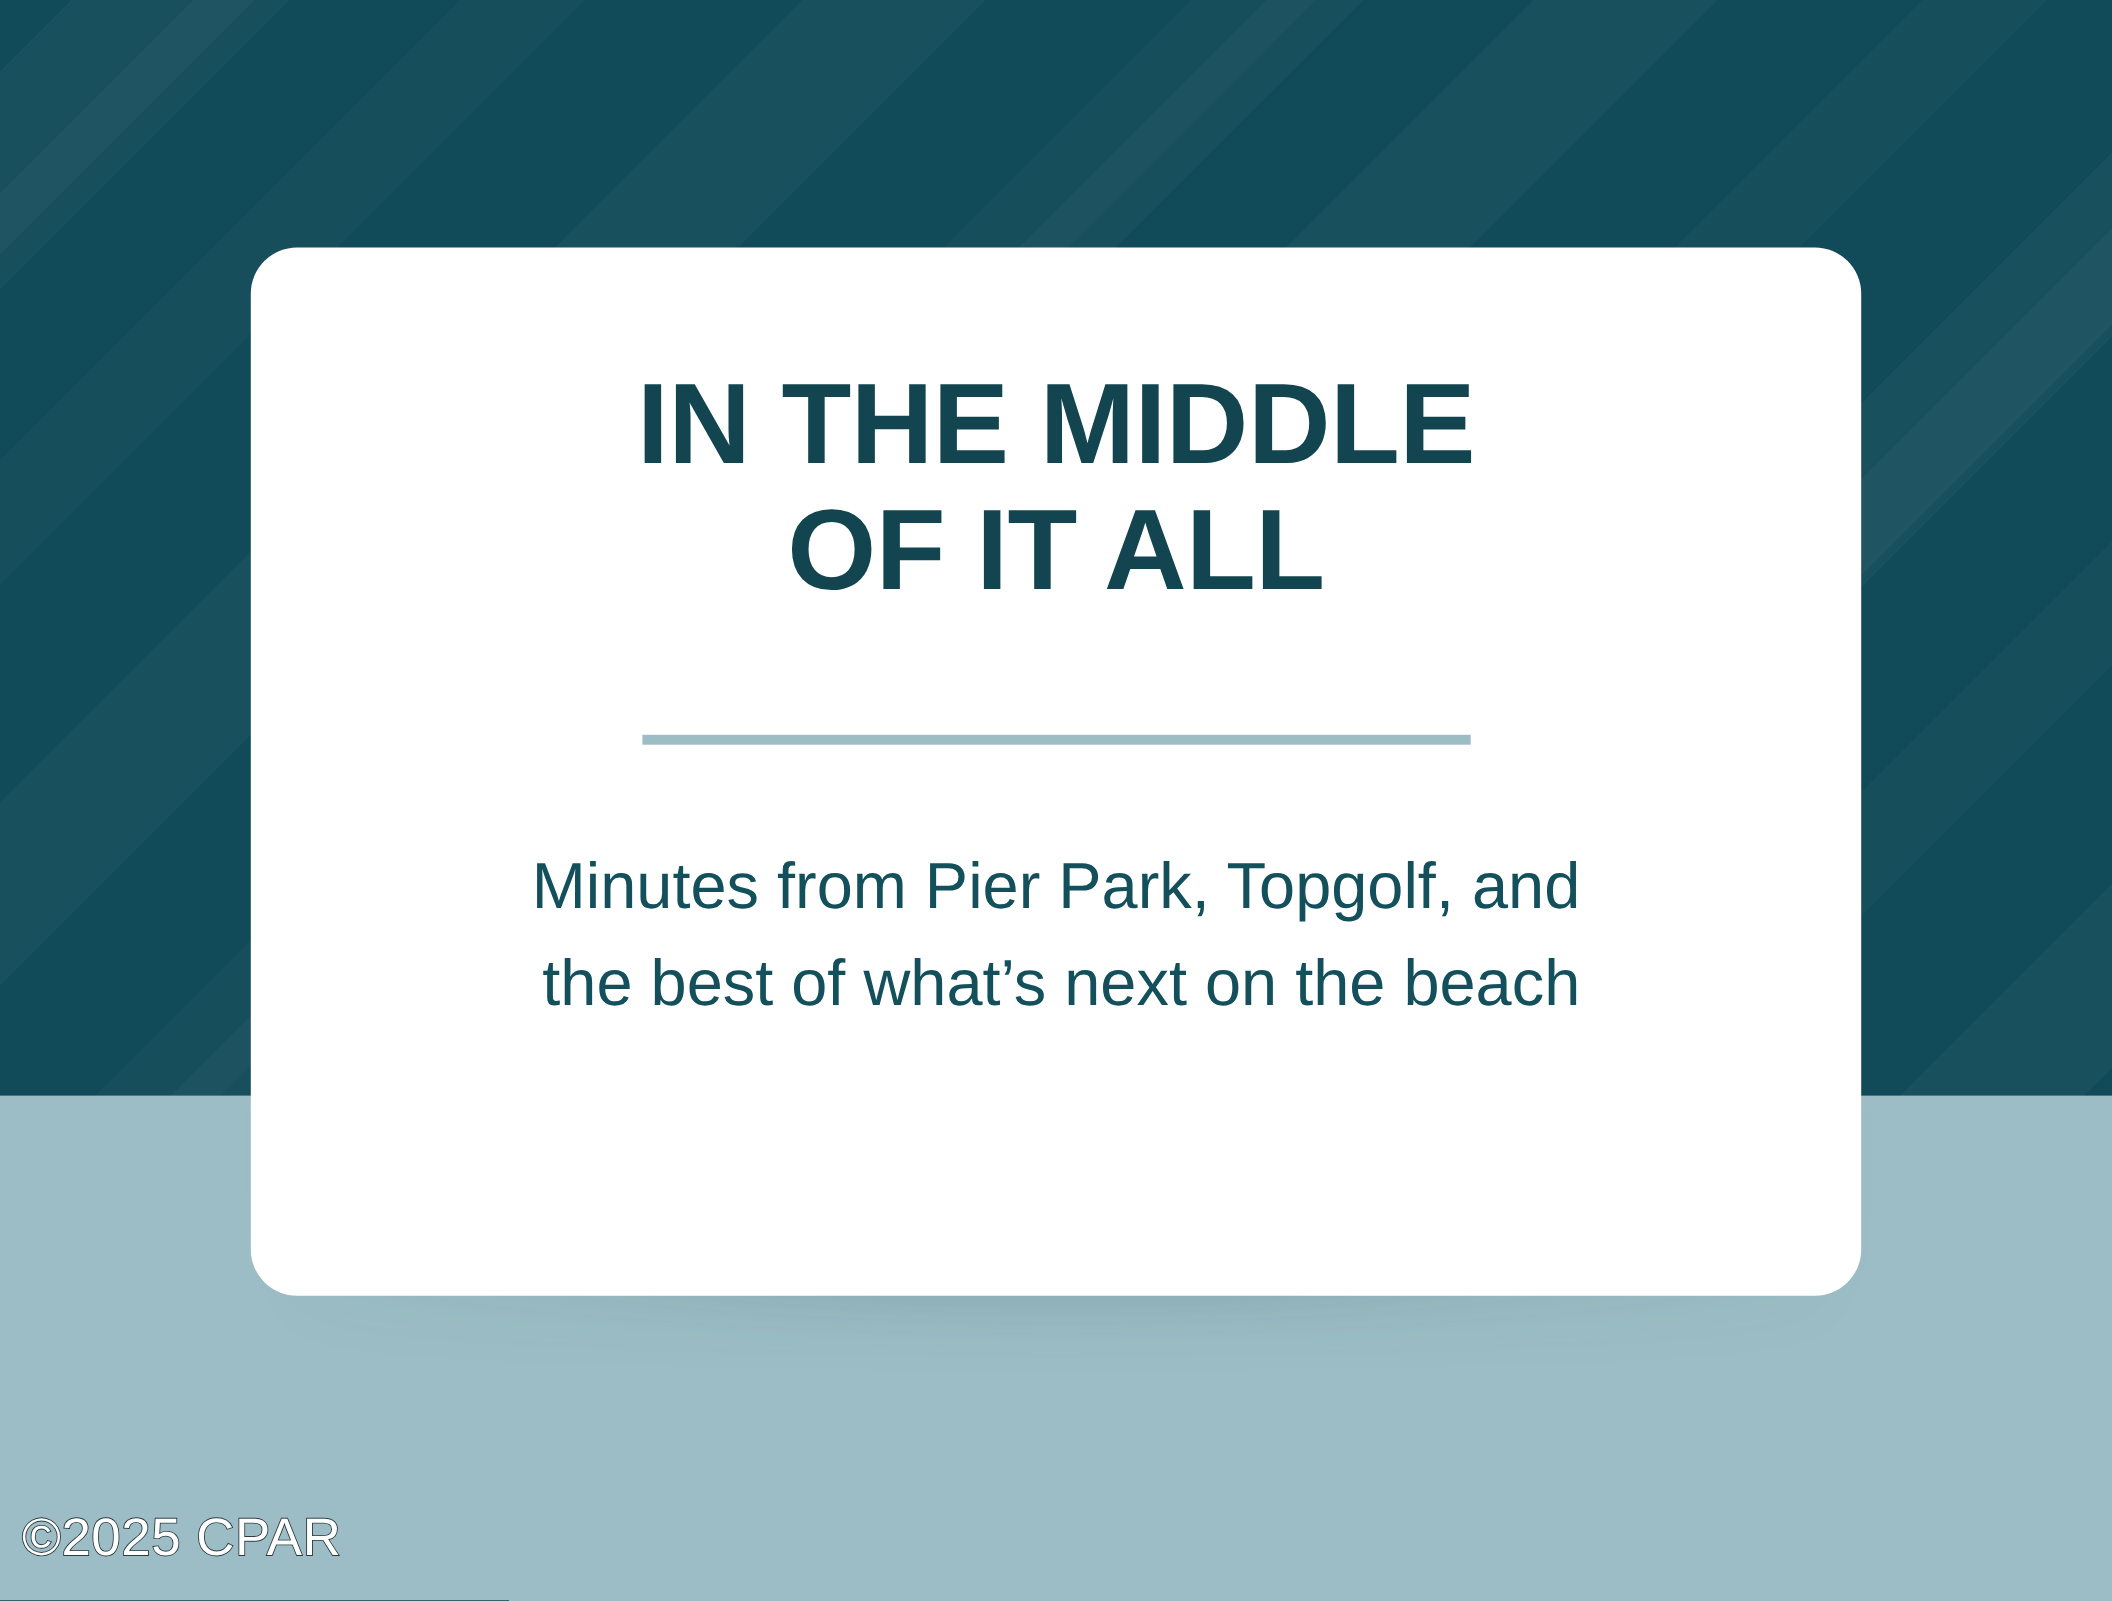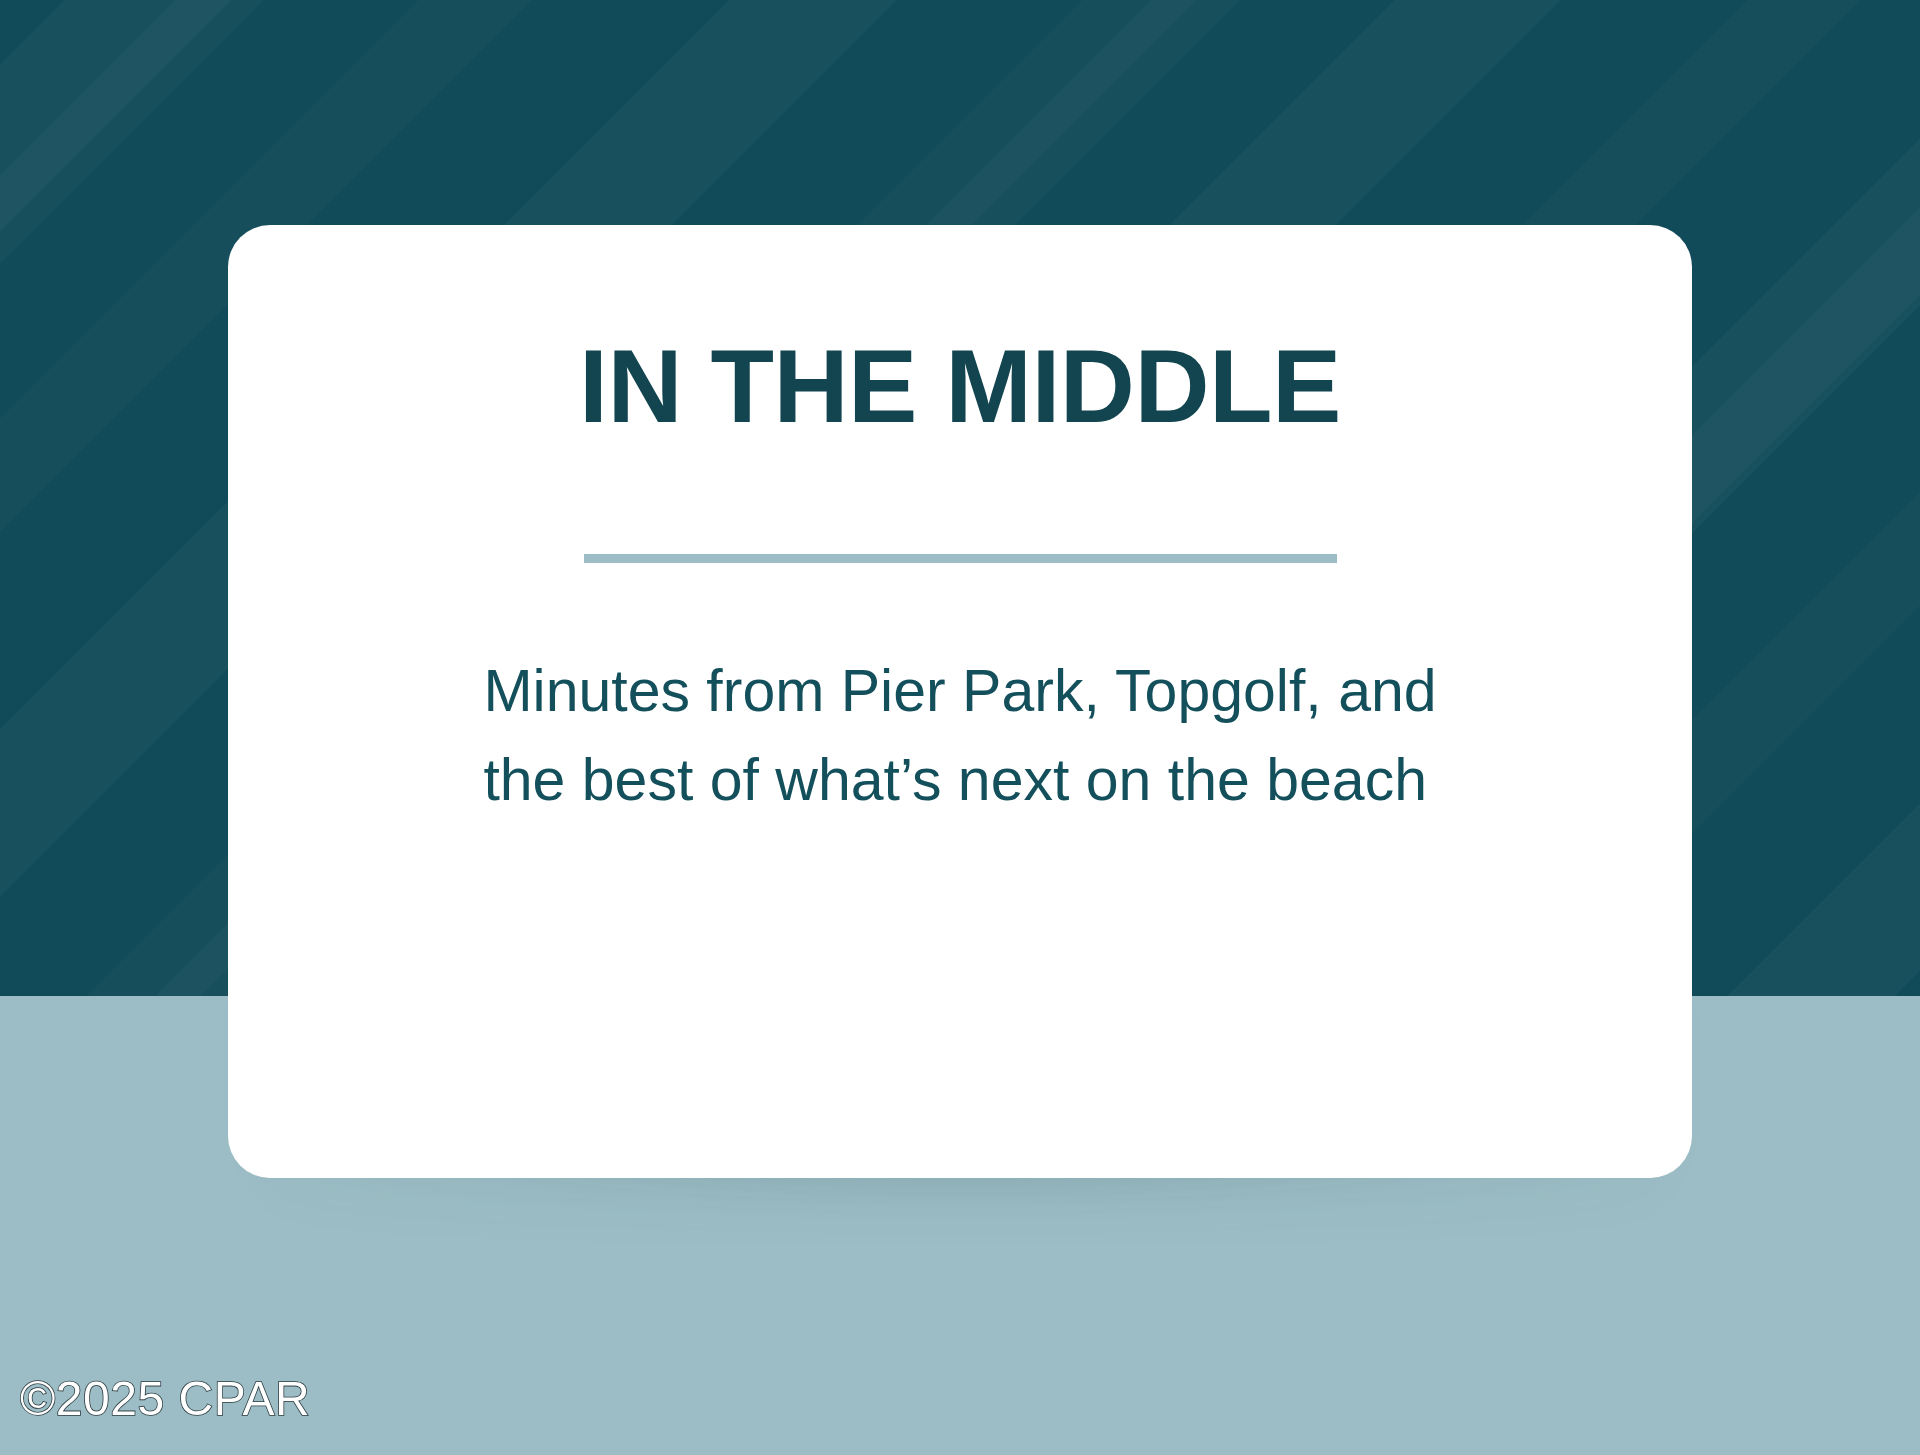--- a/index.html
+++ b/index.html
@@ -126,21 +126,21 @@
   }
 
   
   .subtitle {
     margin-top:84px;
     color:#13505c;
     font-family:"Liberation Sans", sans-serif;
     font-weight:normal;
     font-size:59px;
     line-height:89px;
-    text-align:left;
+    text-align:right;
     max-width:1260px;
   }
   .subtitle span { display:block; }
 
   
   .watermark {
     position:absolute;
     left:20px;
     top:1372px;
     font-family:"Liberation Sans", sans-serif;
@@ -165,20 +165,21 @@
 
   <div class="bg-bottom"></div>
 
   <div class="card-shadow"></div>
 
   <div class="card">
     <div class="card-inner">
 
       <h1 class="title">
         <span class="l1">IN THE MIDDLE</span>
+        <span class="l2">OF IT ALL</span>
       </h1>
 
       <div class="divider"></div>
 
       <p class="subtitle">
         <span>Minutes from Pier Park, Topgolf, and</span>
         <span>the best of what’s next on the beach</span>
       </p>
 
     </div>

